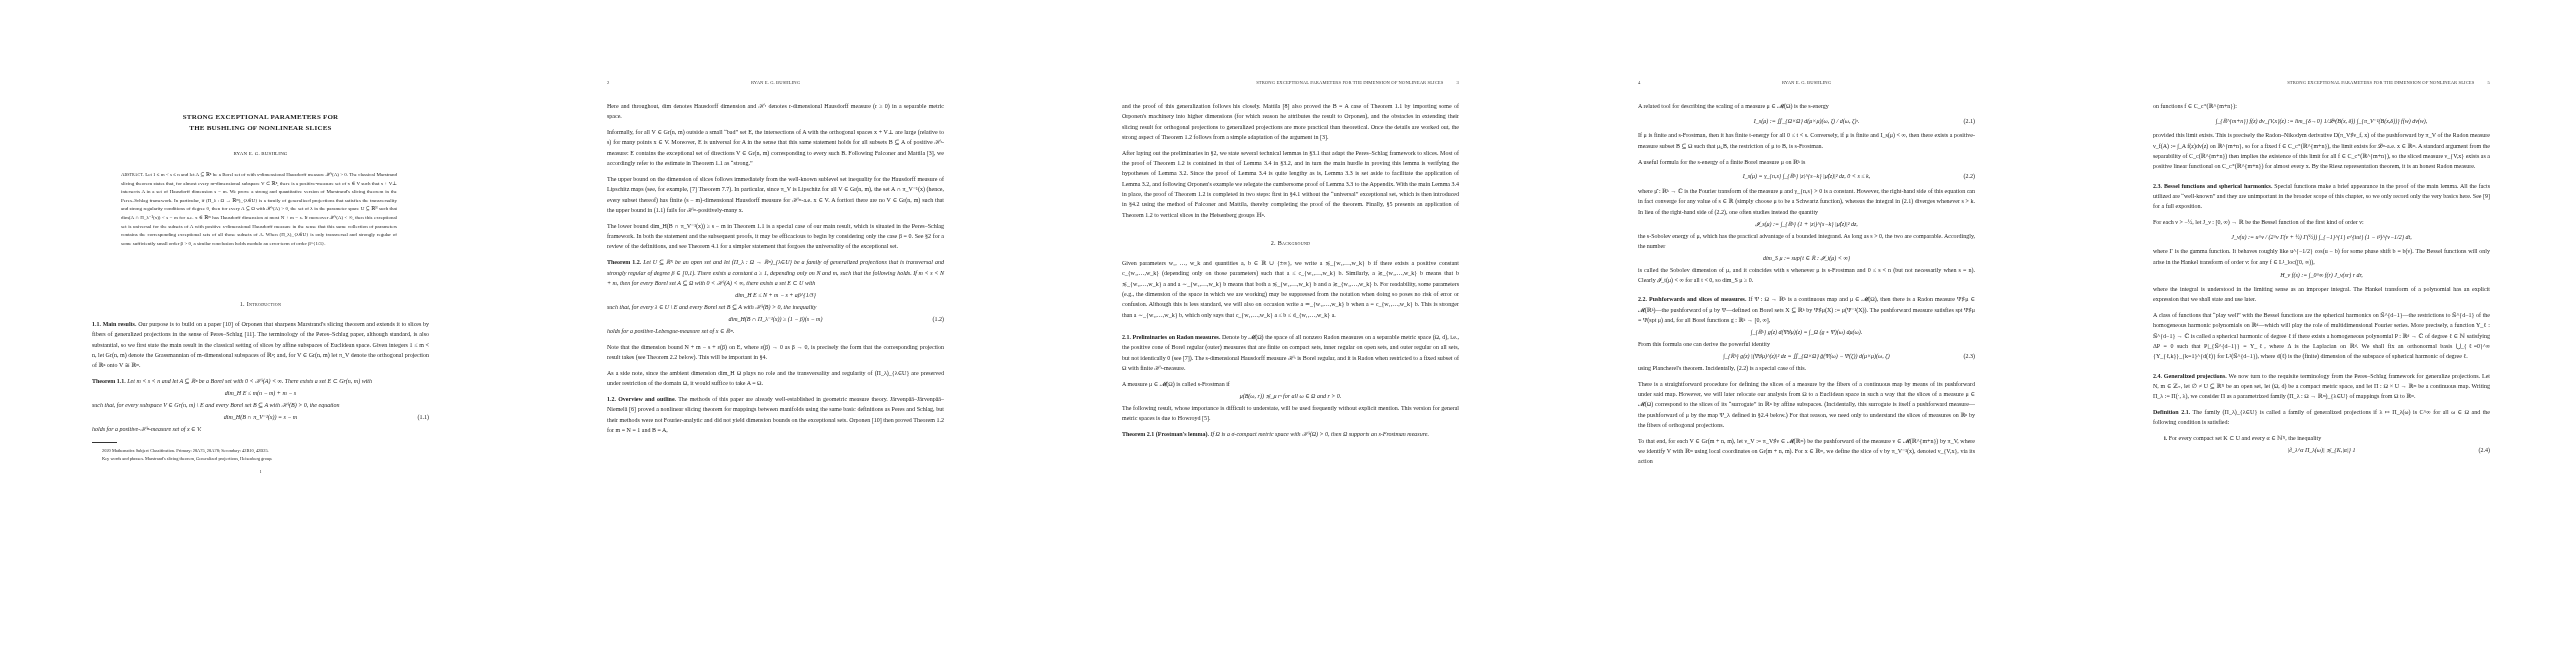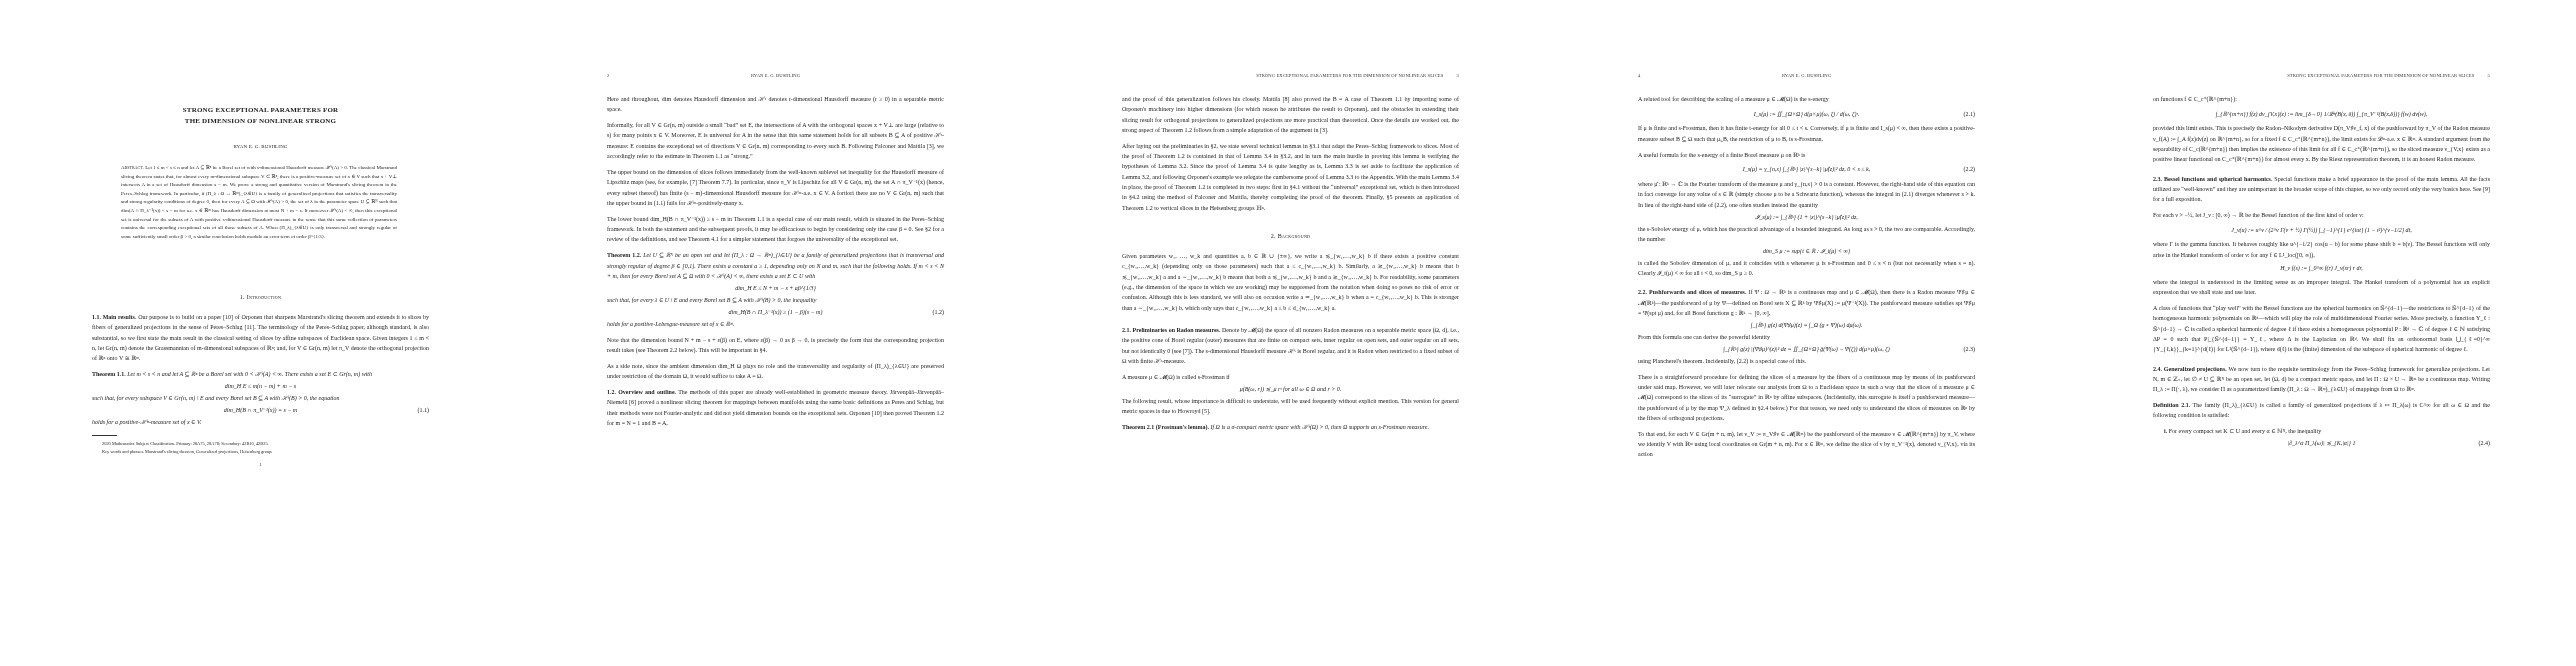--- a/index.html
+++ b/index.html
@@ -1,18 +1,18 @@
 <!DOCTYPE html>
 <html style="font-size:9px"><head>
 <meta charset="utf-8">
 <style>
   * { box-sizing: border-box; margin: 0; padding: 0; }
   html, body { width: 2576px; height: 667px; background: #ffffff; overflow: hidden; }
   body { position: relative; font-family: "Liberation Serif", "DejaVu Serif", serif; color: #222; }
-  .page { position: absolute; top: 1px; width: 515px; height: 589px; background: #fff; text-decoration: underline; }
+  .page { position: absolute; top: 8px; width: 515px; height: 589px; background: #fff; text-decoration: underline; }
   .col { position: absolute; left: 92px; width: 337px; }
   .runhead { position: absolute; top: 72px; left: 92px; width: 337px; font-size: 4.6px; letter-spacing: 0.1px; color: #333; }
   .runhead .num { position: absolute; }
   .runhead .even-num { left: 0; }
   .runhead .odd-num { right: 0; }
   .runhead .title-even { position: absolute; left: 0; right: 0; text-align: center; }
   .runhead .title-odd { position: absolute; right: 15.6px; }
   p, .blk { font-size: 6px; line-height: 10.3px; text-align: justify; color: #222; }
   .para { margin-bottom: 5.6px; }
   .eq { text-align: center; font-style: italic; font-size: 6px; line-height: 10.3px; position: relative; margin: 1.7px 0; }
@@ -31,21 +31,21 @@
   .item { padding-left: 11px; }
 </style>
 </head>
 <body>
 
 <div class="arxiv">arXiv:2510.10844v1  [math.CA]  12 Oct 2025</div>
 
 <div class="page" style="left:0">
   <div class="col" style="top:104px">
     <div class="paper-title">STRONG EXCEPTIONAL PARAMETERS FOR</div>
-    <div class="paper-title">THE DIMENSION OF NONLINEAR STRONG</div>
+    <div class="paper-title">THE BUSHLING OF NONLINEAR SLICES</div>
     <div class="author">RYAN E. G. BUSHLING</div>
   </div>
   <div class="abstract" style="top:163px">
     <span class="label">Abstract.</span>
     <span>Let 1 ≤ m &lt; s ≤ n and let A ⊆ ℝⁿ be a Borel set of with s-dimensional Hausdorff measure ℋˢ(A) &gt; 0. The classical Marstrand slicing theorem states that, for almost every m-dimensional subspace V ⊂ ℝⁿ, there is a positive-measure set of x ∈ V such that x + V⊥ intersects A in a set of Hausdorff dimension s − m. We prove a strong and quantitative version of Marstrand's slicing theorem in the Peres–Schlag framework. In particular, if (Π_λ : Ω → ℝᵐ)_{λ∈U} is a family of generalized projections that satisfies the transversality and strong regularity conditions of degree 0, then for every A ⊆ Ω with ℋˢ(A) &gt; 0, the set of λ in the parameter space U ⊆ ℝᴺ such that dim(A ∩ Π_λ⁻¹(x)) &lt; s − m for a.e. x ∈ ℝᵐ has Hausdorff dimension at most N + m − s. If moreover ℋˢ(A) &lt; ∞, then this exceptional set is universal for the subsets of A with positive s-dimensional Hausdorff measure in the sense that this same collection of parameters contains the corresponding exceptional sets of all those subsets of A. When (Π_λ)_{λ∈U} is only transversal and strongly regular of some sufficiently small order β &gt; 0, a similar conclusion holds modulo an error term of order β^{1/3}.</span>
   </div>
   <div class="col" style="top:293px">
     <div class="sec-title" style="margin:0 0 12.2px 0">1. Introduction</div>
     <p class="para">
       <b>1.1. Main results.</b>

